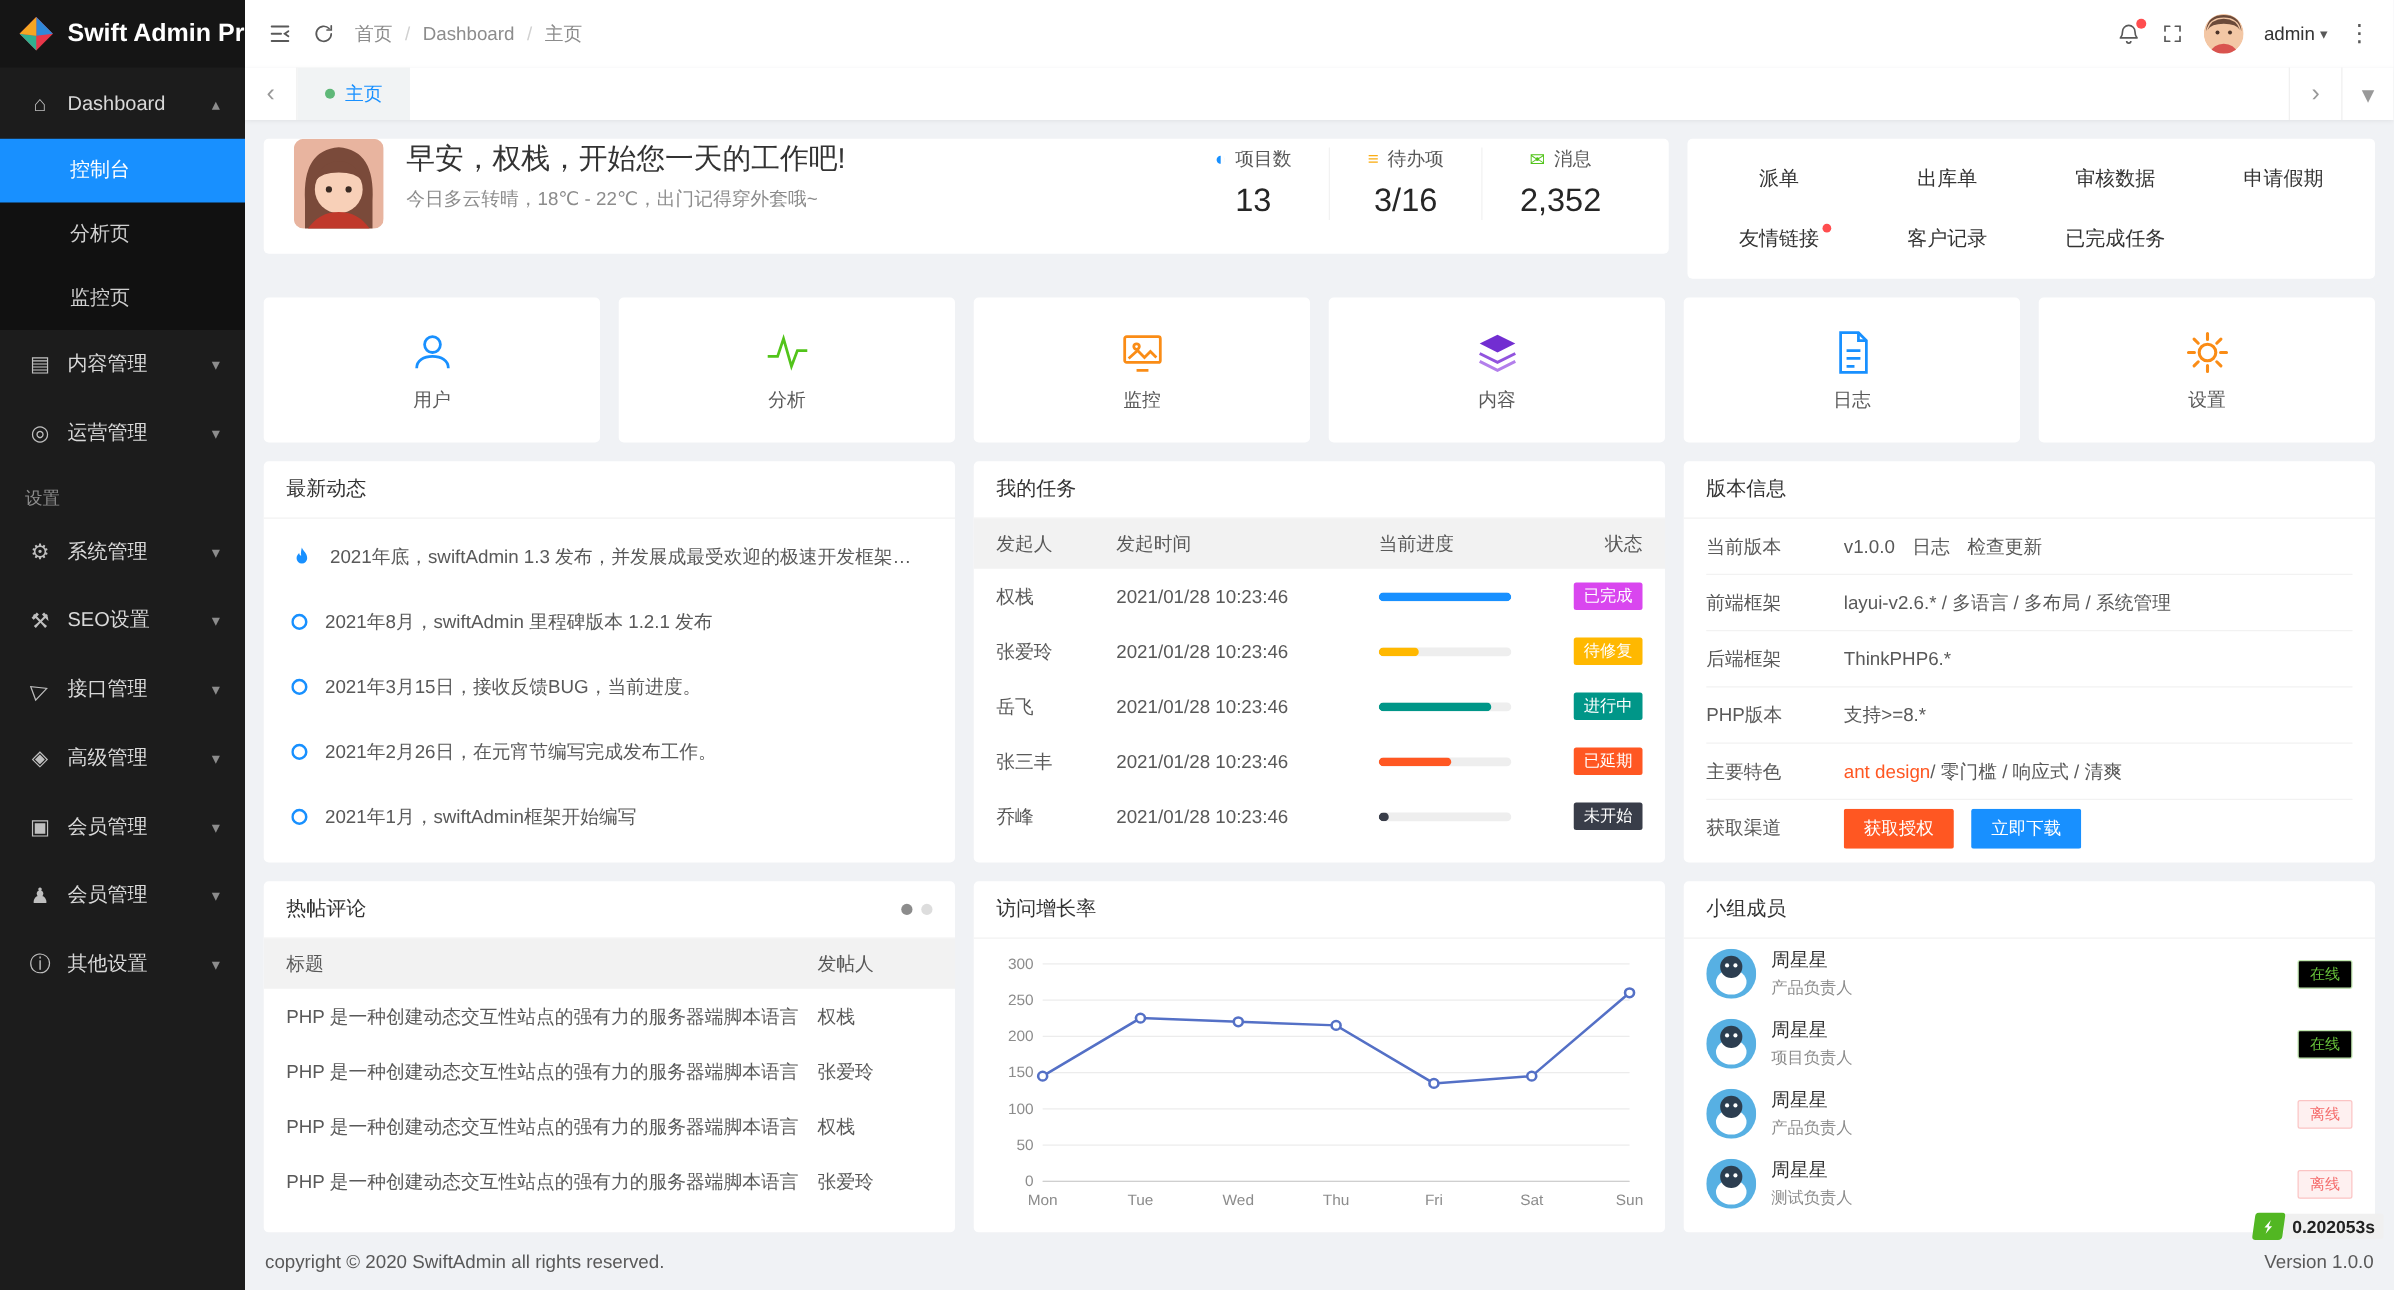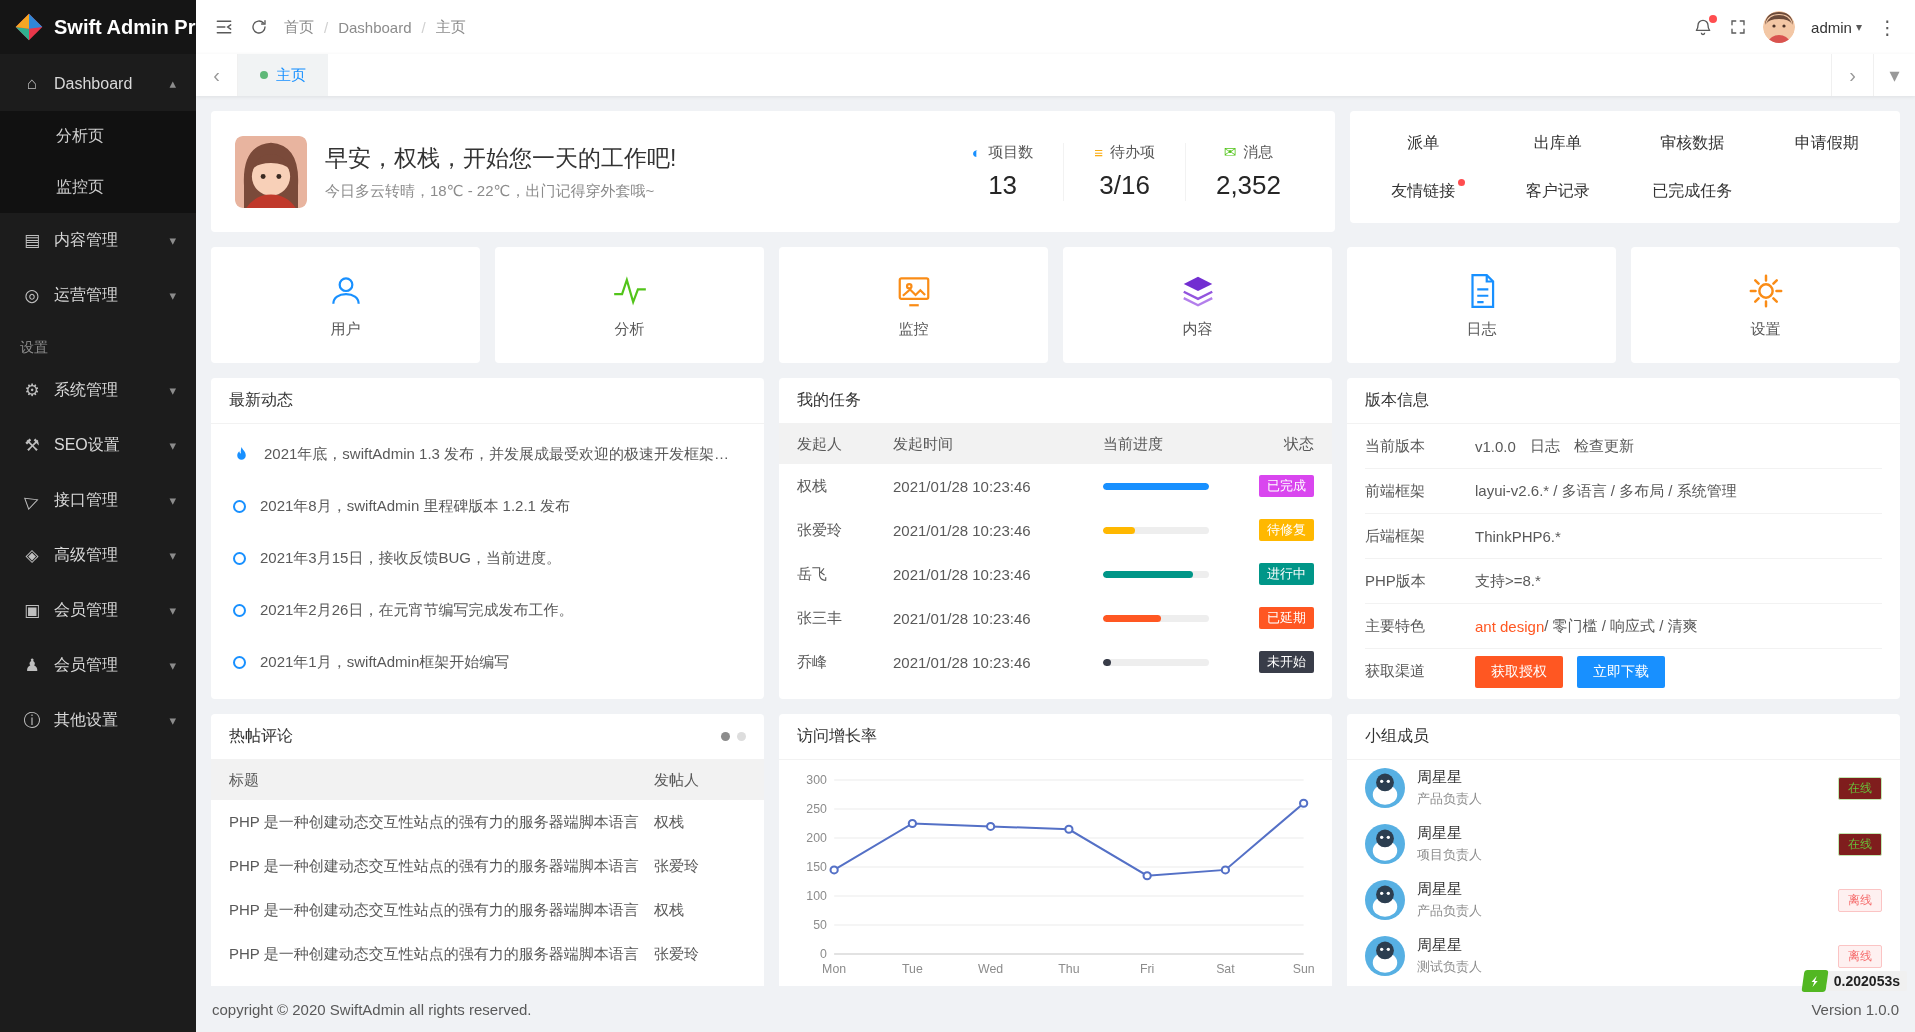--- a/index.html
+++ b/index.html
@@ -45,21 +45,21 @@
   .tab-dot{width:8px;height:8px;border-radius:50%;background:#5fb878}
   .tab-spacer{flex:1}
 
   .content{flex:1;padding:15px;overflow:hidden}
   .row{display:flex;gap:15px;margin-bottom:15px}
   .row:last-child{margin-bottom:0}
   .card{background:#fff;border-radius:4px}
   .card-head{height:46px;display:flex;align-items:center;justify-content:space-between;padding:0 18px;border-bottom:1px solid #f2f2f2;font-size:16px;color:#333}
 
   
-  .greeting-card{flex:2;height:121px;display:flex;align-items:center;padding:0 24px;gap:18px}
+  .greeting-card{flex:2;height:92px;display:flex;padding:0 24px;gap:18px}
   .g-avatar{width:72px;height:72px;border-radius:8px;overflow:hidden;flex-shrink:0}
   .g-title{font-size:23px;color:#333;margin-bottom:8px}
   .g-sub{font-size:15px;color:#8c8c8c}
   .g-stats{margin-left:auto;display:flex;align-items:center;height:72px}
   .stat{padding:0 30px;text-align:center;border-left:1px solid #f2f2f2}
   .stat:first-child{border-left:none}
   .stat-top{display:flex;align-items:center;gap:7px;font-size:15px;color:#595959;justify-content:center}
   .stat-ico{font-size:15px}
   .stat-val{font-size:26px;color:#262626;margin-top:8px}
   .links-card{flex:1;height:112px;display:grid;grid-template-columns:repeat(4,1fr);grid-template-rows:1fr 1fr;align-items:center;justify-items:center;padding:8px 6px}
@@ -104,21 +104,21 @@
   .cm-head,.cm-row{display:grid;grid-template-columns:1fr 92px;align-items:center;padding:0 18px}
   .cm-head{height:40px;background:#f2f2f2;font-size:15px;color:#595959}
   .cm-row{height:44px;font-size:15px;color:#595959;cursor:pointer}
   .cm-title{overflow:hidden;text-overflow:ellipsis;white-space:nowrap;padding-right:10px}
   .chart-body{padding:8px 16px}
   .member-row{height:56px;display:flex;align-items:center;gap:12px;padding:0 18px}
   .m-avatar{width:40px;height:40px;flex-shrink:0}
   .m-name{font-size:15px;color:#333}
   .m-role{font-size:13px;color:#8c8c8c;margin-top:3px}
   .m-badge{margin-left:auto;font-size:12px;padding:2px 9px;border-radius:2px;border:1px solid transparent}
-  .m-badge.online{color:#67c23a;background:#7f1d1d;border-color:#c2e7b0}
+  .m-badge.online{color:#67c23a;background:#000000;border-color:#c2e7b0}
   .m-badge.offline{color:#f56c6c;background:#fef0f0;border-color:#fbc4c4}
 
   .footer{height:46px;display:flex;align-items:center;justify-content:space-between;padding:0 16px;font-size:15px;color:#595959;flex-shrink:0}
 
   .speed-badge{position:fixed;right:8px;bottom:40px;display:flex;align-items:center;gap:0;z-index:50}
   .speed-ico{width:24px;height:22px;background:#52b722;border-radius:3px;transform:skewX(-8deg);display:flex;align-items:center;justify-content:center}
   .speed-val{background:#f0f0f0;padding:2px 7px;border-radius:2px;font-size:14px;font-weight:bold;color:#222}
 </style>
 </head>
 <body>
@@ -138,20 +138,21 @@
       <span class="logo-title">Swift Admin Pro</span>
     </div>
 
     <nav class="menu">
       <div class="menu-item">
         <span class="mi-icon">⌂</span>
         <span class="mi-label">Dashboard</span>
         <span class="mi-caret">▴</span>
       </div>
       <div class="submenu">
+        <div class="submenu-item active">控制台</div>
         <div class="submenu-item">分析页</div>
         <div class="submenu-item">监控页</div>
       </div>
 
       <div class="menu-item">
         <span class="mi-icon">▤</span>
         <span class="mi-label">内容管理</span>
         <span class="mi-caret">▾</span>
       </div>
       <div class="menu-item">

